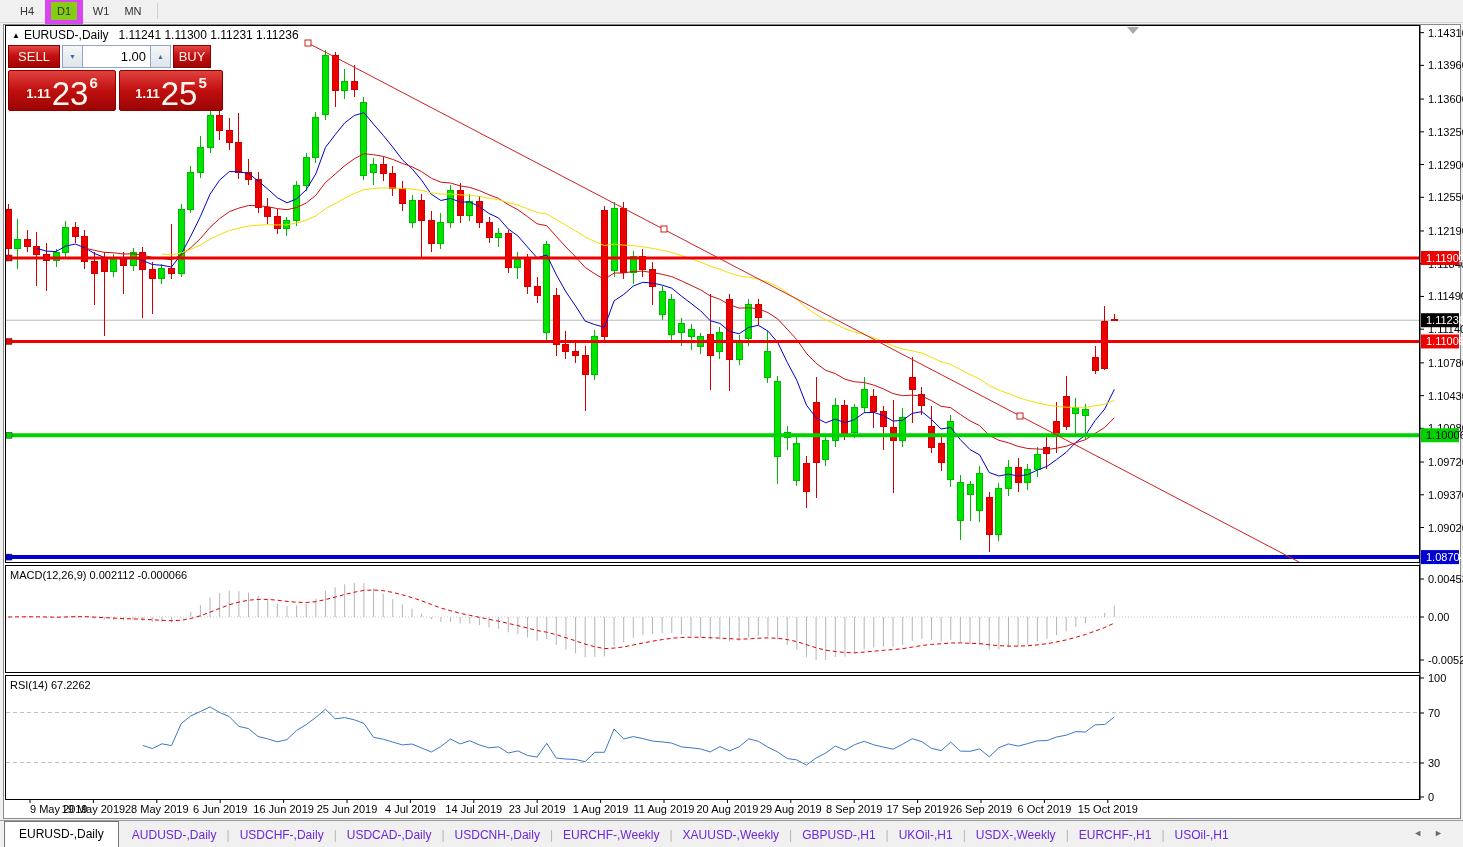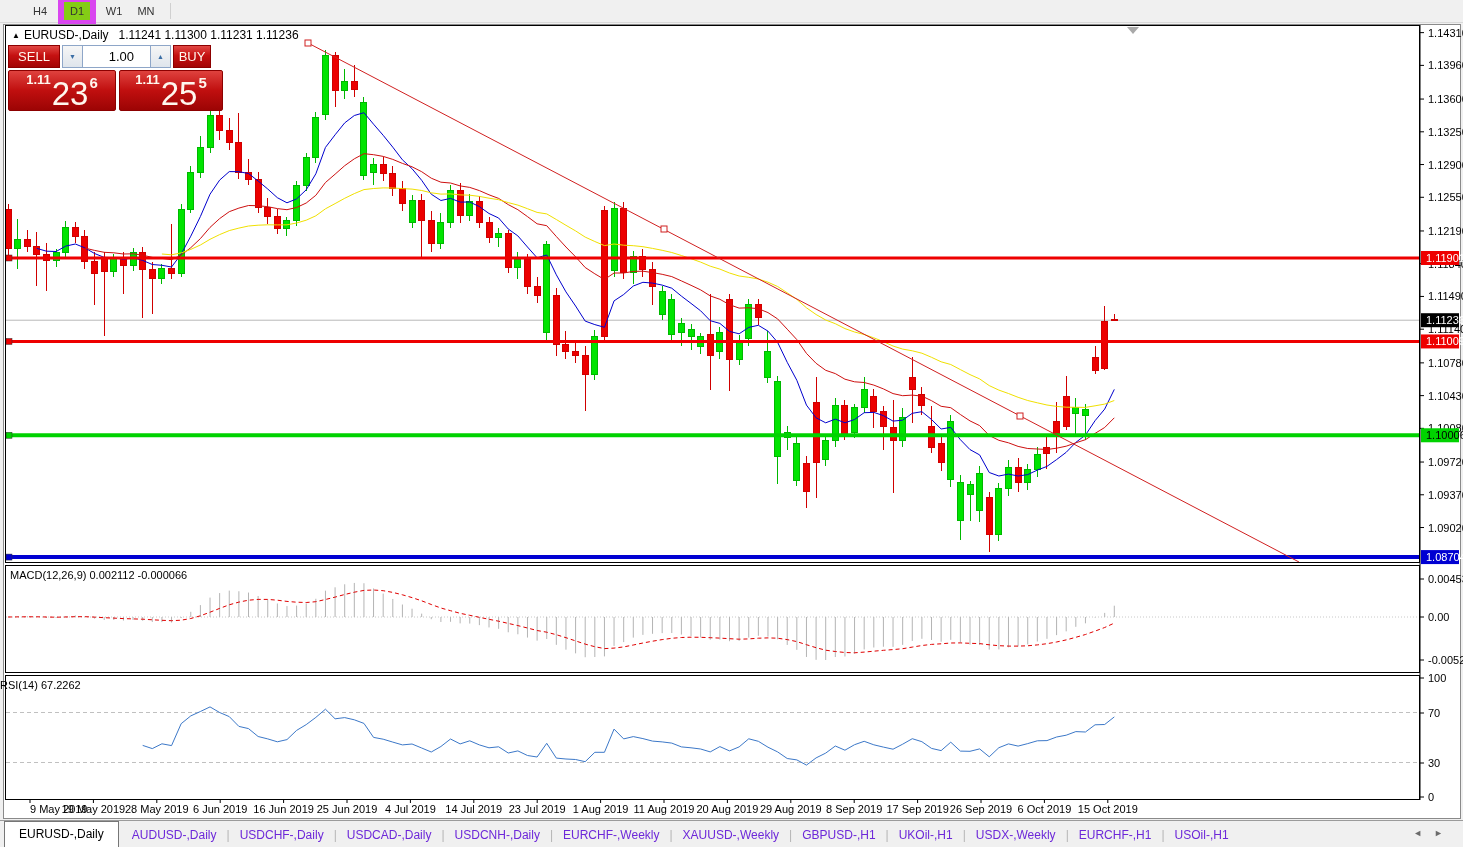--- a/index.html
+++ b/index.html
@@ -1,20 +1,20 @@
 <!DOCTYPE html>
 <html><head>
 <meta charset="utf-8">
 <style>
   html,body{margin:0;padding:0;}
   body{width:1463px;height:847px;overflow:hidden;background:#f0f0f0;
        font-family:"Liberation Sans",sans-serif;position:relative;}
   
   .toolbar{position:absolute;left:0;top:0;width:1463px;height:23px;background:#f0f0f0;
-           border-bottom:1px solid #d9d9d9;display:flex;align-items:center;padding-left:26px;box-sizing:border-box;}
+           border-bottom:1px solid #d9d9d9;display:flex;align-items:center;padding-left:13px;box-sizing:border-box;}
   .tfbtn{min-width:26px;height:18px;line-height:18px;text-align:center;font-size:11px;color:#333;
          margin-right:4px;border:1px solid transparent;cursor:default;}
   .tfbtn.active{border:6px solid #d946ef;background:#84cc16;}
   .toolbar .sep{width:1px;height:16px;background:#d0d0d0;margin:0 6px;}
   
   .chartframe{position:absolute;left:3px;top:24px;width:1458px;height:795px;background:#fff;
               border:1px solid #8a8a8a;box-sizing:border-box;}
   svg{position:absolute;left:0;top:0;}
   
   .charttitle{position:absolute;left:12px;top:28px;font-size:12px;color:#000;white-space:nowrap;}
@@ -24,27 +24,27 @@
   .trade{position:absolute;left:8px;top:45px;width:215px;}
   .trow{display:flex;height:23px;}
   .redbtn{background:linear-gradient(#e14844,#c51111 45%,#a30505);border:1px solid #8c0000;color:#fff7ee;
           font-size:13px;display:flex;align-items:center;justify-content:center;box-sizing:border-box;}
   .sellbtn{width:52px;}
   .buybtn{width:38px;}
   .spinbtn{width:21px;background:linear-gradient(#f6f6f6,#dfe5ec);border:1px solid #8ea6c8;color:#3a6ea5;
            font-size:7px;display:flex;align-items:center;justify-content:center;box-sizing:border-box;margin:0 0 0 2px;}
   .spinbtn.up{margin:0 2px 0 0;}
   .volinput{width:67px;border:1px solid #8ea6c8;border-left:none;border-right:none;font-size:13px;
-            text-align:right;padding:0 16px;box-sizing:border-box;font-family:"Liberation Sans",sans-serif;}
+            text-align:right;padding:0 4px;box-sizing:border-box;font-family:"Liberation Sans",sans-serif;}
   .bigrow{display:flex;margin-top:2px;}
   .bigbox{height:41px;background:linear-gradient(#df423e,#c00f0f 50%,#9c0404);border:1px solid #8c0000;
           border-radius:2px;color:#fff7ee;display:flex;align-items:flex-end;justify-content:center;box-sizing:border-box;}
   .bigbox.sell{width:108px;margin-right:3px;}
   .bigbox.buy{width:104px;}
-  .bigbox .frac{font-size:13px;font-weight:bold;margin-bottom:23px;}
+  .bigbox .frac{font-size:13px;font-weight:bold;margin-bottom:9px;}
   .bigbox .big{font-size:33px;line-height:33px;margin:0 1px;}
   .bigbox .sup{font-size:15px;font-weight:bold;align-self:flex-start;margin-top:3px;}
   
   .indlabel{position:absolute;font-size:11px;color:#000;white-space:nowrap;}
   
   .shiftmark{position:absolute;left:1127px;top:27px;width:0;height:0;
              border-left:6px solid transparent;border-right:6px solid transparent;border-top:7px solid #a9a9a9;}
   
   .tabbar{position:absolute;left:0;top:820px;width:1463px;height:27px;background:#f0f0f0;
           border-top:1px solid #9b9b9b;display:flex;align-items:flex-end;}
@@ -574,21 +574,21 @@
       <span class="frac">1.11</span>
       <span class="big">25</span>
       <span class="sup">5</span>
     </div>
   </div>
 </div>
 
 <div class="shiftmark"></div>
 
 <div class="indlabel" style="left:10px;top:569px;">MACD(12,26,9) 0.002112 -0.000066</div>
-<div class="indlabel" style="left:0;top:679px;">RSI(14) 67.2262</div>
+<div class="indlabel" style="left:10px;top:679px;">RSI(14) 67.2262</div>
 
 <div class="tabbar" id="tabbar">
     <div class="tab active">EURUSD-,Daily</div>
     <span class="tabsep" style="visibility: hidden;">|</span>
     <div class="tab">AUDUSD-,Daily</div>
     <span class="tabsep">|</span>
     <div class="tab">USDCHF-,Daily</div>
     <span class="tabsep">|</span>
     <div class="tab">USDCAD-,Daily</div>
     <span class="tabsep">|</span>

